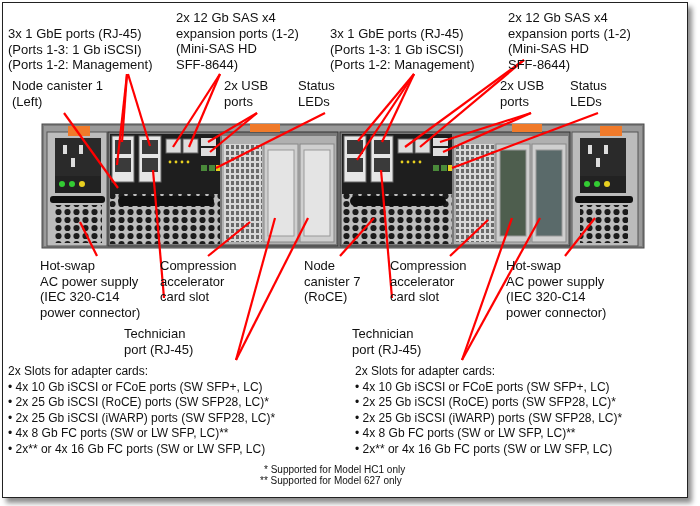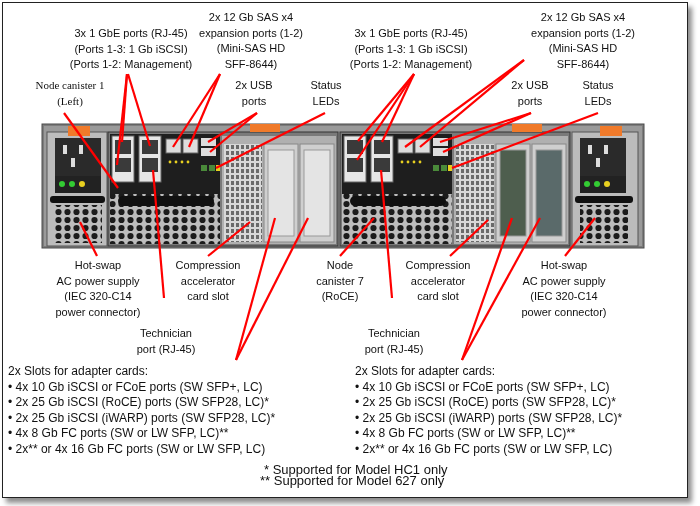--- a/index.html
+++ b/index.html
@@ -1,21 +1,21 @@
 <!DOCTYPE html>
 <html><head>
 <meta charset="utf-8">
 <style>
   html,body{margin:0;padding:0;background:#fff;}
   body{width:700px;height:506px;position:relative;overflow:hidden;font-family:"Liberation Sans",sans-serif;color:#111;}
   .frame{position:absolute;left:2px;top:2px;width:684px;height:494px;border:1px solid #222;background:#fff;box-shadow:4px 5px 5px rgba(0,0,0,0.45);}
-  .lbl{position:absolute;text-align:center;font-size:11px;line-height:15.5px;white-space:nowrap;}
+  .lbl{position:absolute;font-size:13px;line-height:15.5px;white-space:nowrap;}
   .lbl div{white-space:nowrap;}
   .slots{position:absolute;font-size:12px;line-height:15.6px;white-space:nowrap;}
-  .foot{position:absolute;font-size:13px;line-height:11px;white-space:nowrap;}
+  .foot{position:absolute;font-size:10px;line-height:11px;white-space:nowrap;}
   svg{position:absolute;left:0;top:0;}
 </style>
 </head>
 <body>
 
 <div class="frame"></div>
 
 <svg width="700" height="506">
   <defs>
     <pattern id="hex" width="9" height="8" patternUnits="userSpaceOnUse">
@@ -188,21 +188,21 @@
   <div>3x 1 GbE ports (RJ-45)</div>
   <div>(Ports 1-3: 1 Gb iSCSI)</div>
   <div>(Ports 1-2: Management)</div>
 </div>
 <div class="lbl" style="left:508px;top:10px;width:150px;">
   <div>2x 12 Gb SAS x4</div>
   <div>expansion ports (1-2)</div>
   <div>(Mini-SAS HD</div>
   <div>SFF-8644)</div>
 </div>
-<div class="lbl" style="left:4px;top:78px;width:132px;font-family:Liberation Serif, serif;">
+<div class="lbl" style="left:12px;top:78px;width:132px;">
   <div>Node canister 1</div>
   <div>(Left)</div>
 </div>
 <div class="lbl" style="left:224px;top:78px;width:60px;">
   <div>2x USB</div>
   <div>ports</div>
 </div>
 <div class="lbl" style="left:298px;top:78px;width:56px;">
   <div>Status</div>
   <div>LEDs</div>

